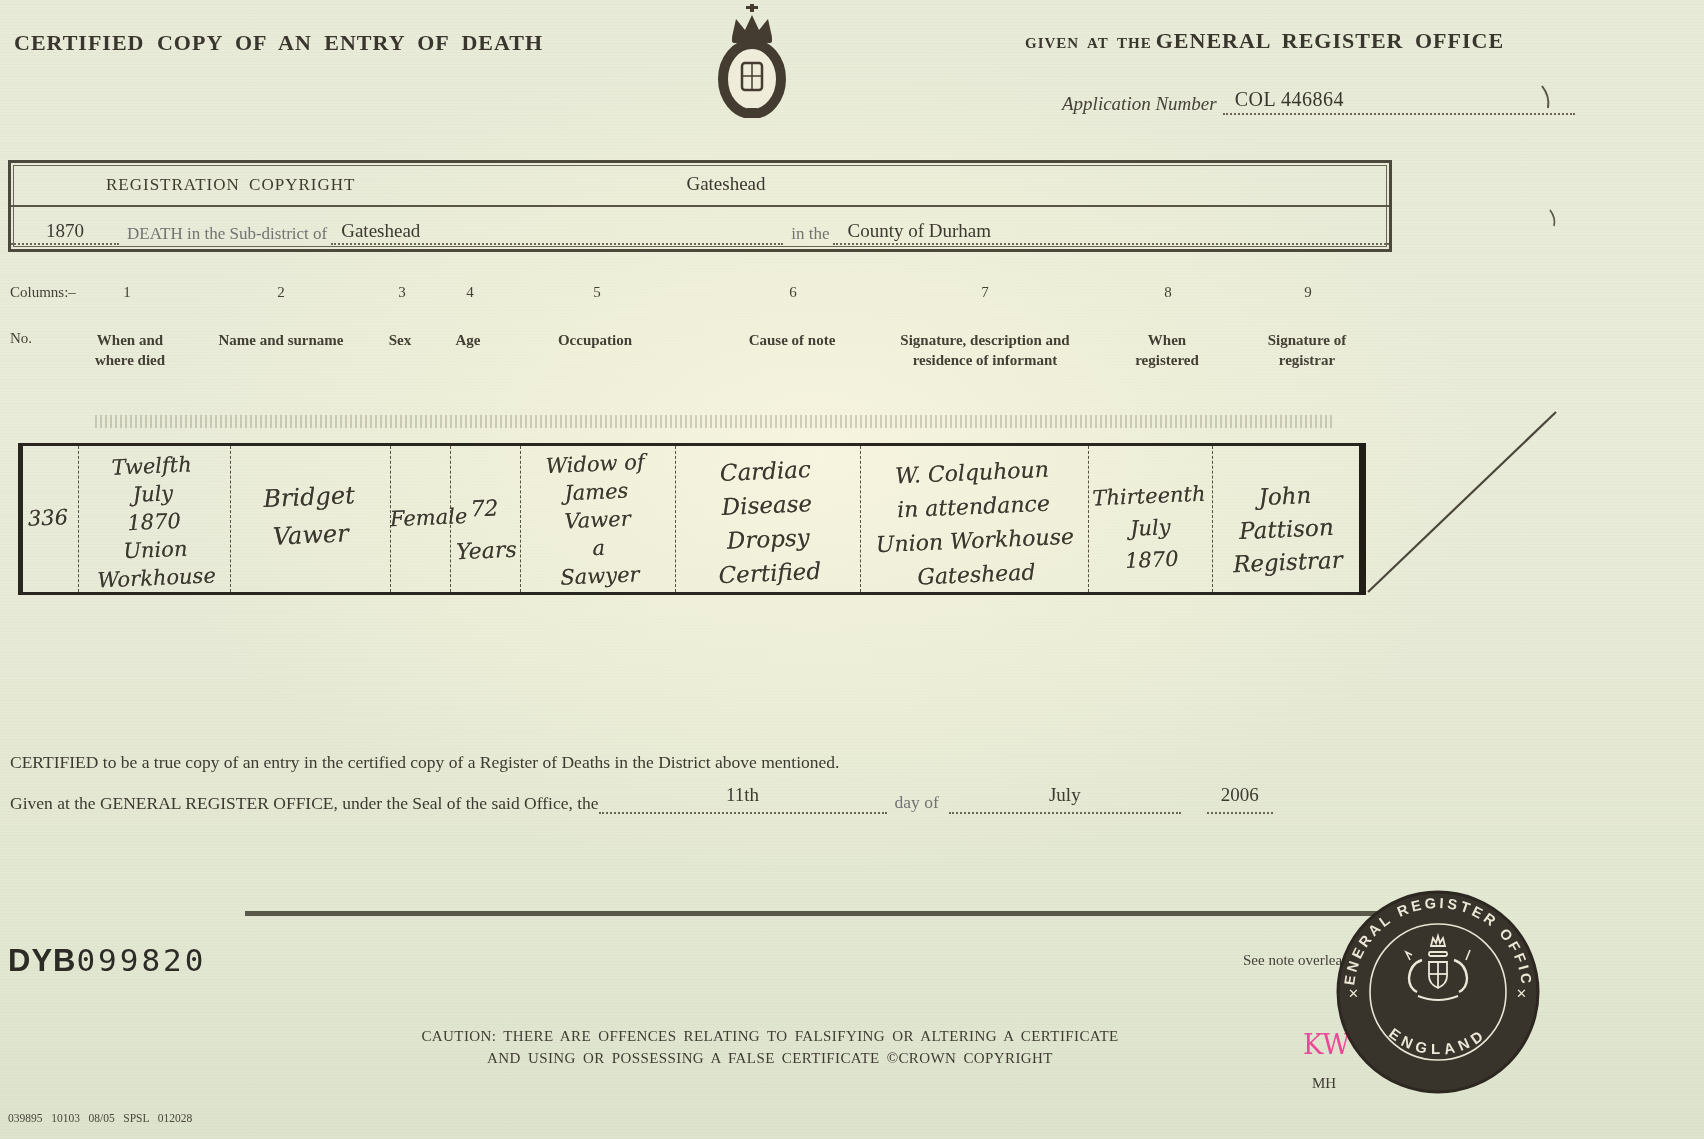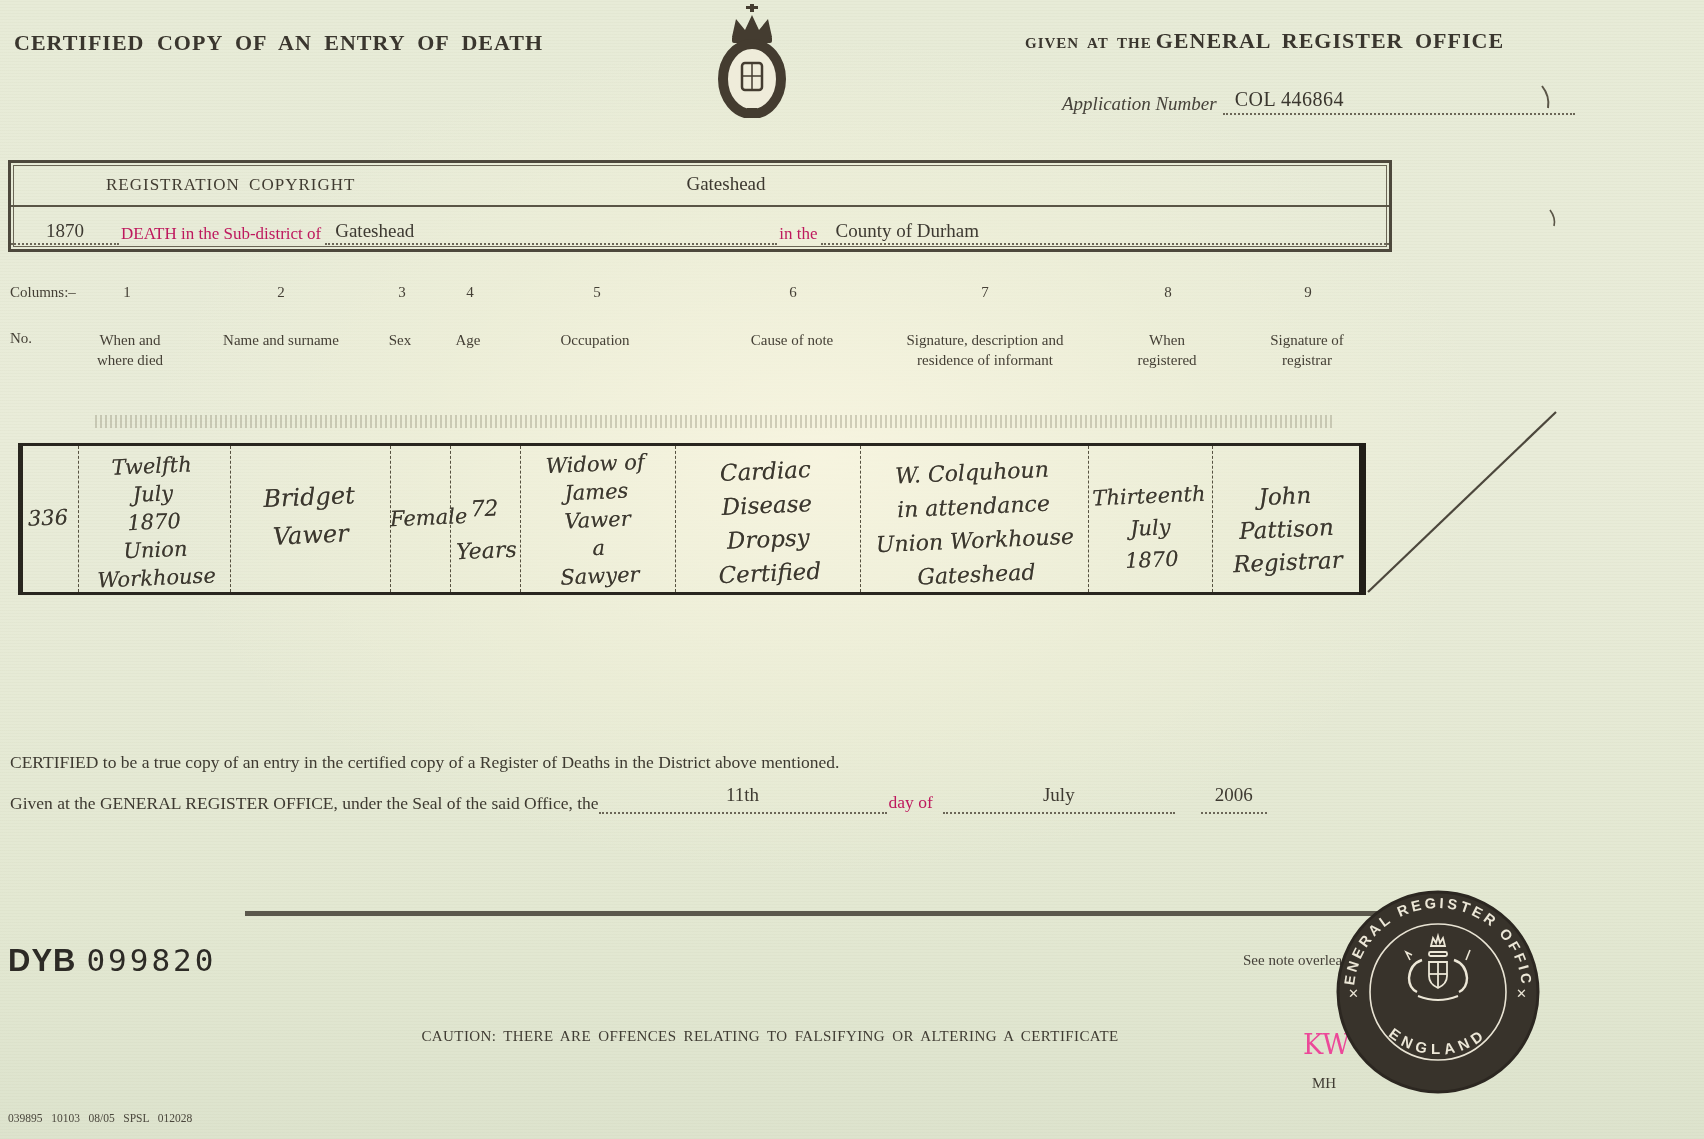--- a/index.html
+++ b/index.html
@@ -43,26 +43,26 @@
   .reg-district-label { position:absolute; left:95px; top:12px; font-size:17px; letter-spacing:1px; word-spacing:4px; color:#403b31; }
   .reg-district-value { position:absolute; left:570px; top:10px; width:290px; text-align:center; font-size:19px; color:#3c382f; }
   .reg-row2 { position:absolute; left:0; right:0; bottom:4px; height:40px; display:flex; align-items:flex-end; font-size:17px; }
   .dotseg { border-bottom:2px dotted #6b6657; display:inline-block; position:relative; }
   .seg-year { width:108px; text-align:center; }
   .seg-year span { font-size:19px; position:relative; top:-1px; }
   .seg-sub { width:452px; padding-left:10px; }
   .seg-sub span { font-size:19px; position:relative; top:-1px; }
   .seg-county { flex:1 1 auto; padding-left:14px; }
   .seg-county span { font-size:19px; position:relative; top:-1px; }
-  .reg-plain { padding:0 4px 1px 2px; color:#be185d; }
+  .reg-plain { padding:0 4px 1px 2px; color:#737373;margin-left:6px; }
 
   
   .columns-label { left:10px; top:284px; font-size:15px; color:#443f35; }
   .colnum { top:284px; font-size:15px; color:#443f35; transform:translateX(-50%); }
-  .colhead { top:330px; font-size:15px; line-height:20px; text-align:center; transform:translateX(-50%); color:#443f35; white-space:nowrap; }
+  .colhead { top:330px; font-size:15px; line-height:20px; text-align:center; transform:translateX(-50%); color:#443f35; white-space:nowrap;font-weight:bold; }
   .colhead-no { left:10px; top:330px; font-size:15px; color:#443f35; }
 
   
   .microprint {
     left:95px; top:415px; width:1240px; height:13px; opacity:0.35; filter:blur(0.6px);
     background:repeating-linear-gradient(90deg,#8a8670 0 2px, rgba(0,0,0,0) 2px 5px);
   }
 
   
   .entry-table {
@@ -84,21 +84,21 @@
   .given-row { left:10px; top:790px; display:flex; align-items:flex-end; font-size:17.5px; color:#3e3a31; white-space:nowrap; }
   .seg-day   { width:288px; text-align:center; }
   .seg-month { width:232px; text-align:center; margin-left:6px; }
   .seg-yr    { width:66px;  text-align:center; margin-left:26px; }
   .given-val { font-size:19px; position:relative; top:-6px; }
   .hrule { left:245px; top:911px; width:1150px; height:5px; background:#5b584c; }
 
   
   .serial { left:8px; top:942px; display:flex; align-items:baseline; color:#2d2b26; }
   .serial-prefix { font-family:"Liberation Sans","DejaVu Sans",sans-serif; font-weight:bold; font-size:31px; letter-spacing:1px; }
-  .serial-number { font-family:"DejaVu Sans Mono",monospace; font-size:31px; letter-spacing:3px; margin-left:10px; }
+  .serial-number { font-family:"DejaVu Sans Mono",monospace; font-size:31px; letter-spacing:3px; }
   .see-note { left:1243px; top:952px; font-size:15px; color:#46423a; }
   .caution-block { left:250px; top:1028px; width:1040px; text-align:center; color:#403c33; }
   .caution-l1 { font-size:15px; letter-spacing:0.4px; word-spacing:3px; }
   .caution-l2 { font-size:15px; letter-spacing:0.4px; word-spacing:3px; margin-top:5px; }
   .warning    { font-size:17px; font-weight:bold; letter-spacing:0.6px; word-spacing:4px; margin-top:13px; }
   .print-code { left:8px; top:1112px; font-size:11.5px; color:#4a463c; white-space:pre; }
   .initials-mh { left:1312px; top:1075px; font-size:15px; color:#403c33; }
   .initials-kw { left:1303px; top:1029px; font-size:27px; font-family:"DejaVu Serif",cursive; color:#ec4899; }
 </style>
 </head>
@@ -274,20 +274,21 @@
 
 <div class="abs serial">
   <span class="serial-prefix">DYB</span>
   <span class="serial-number">099820</span>
 </div>
 
 <div class="abs see-note">See note overleaf</div>
 
 <div class="abs caution-block">
   <div class="caution-l1">CAUTION: THERE ARE OFFENCES RELATING TO FALSIFYING OR ALTERING A CERTIFICATE</div>
+  <div class="caution-l2">AND USING OR POSSESSING A FALSE CERTIFICATE ©CROWN COPYRIGHT</div>
 </div>
 
 <div class="abs print-code">039895   10103   08/05   SPSL   012028</div>
 <div class="abs initials-mh">MH</div>
 <div class="abs initials-kw">KW</div>
 
 <svg class="abs ni" style="left:1332px; top:886px;" width="212" height="212" viewBox="0 0 212 212">
   <defs>
     <path id="arcTop" d="M 22,106 A 84,84 0 0 1 190,106" fill="none"></path>
     <path id="arcBot" d="M 36,122 A 76,76 0 0 0 176,122" fill="none"></path>

